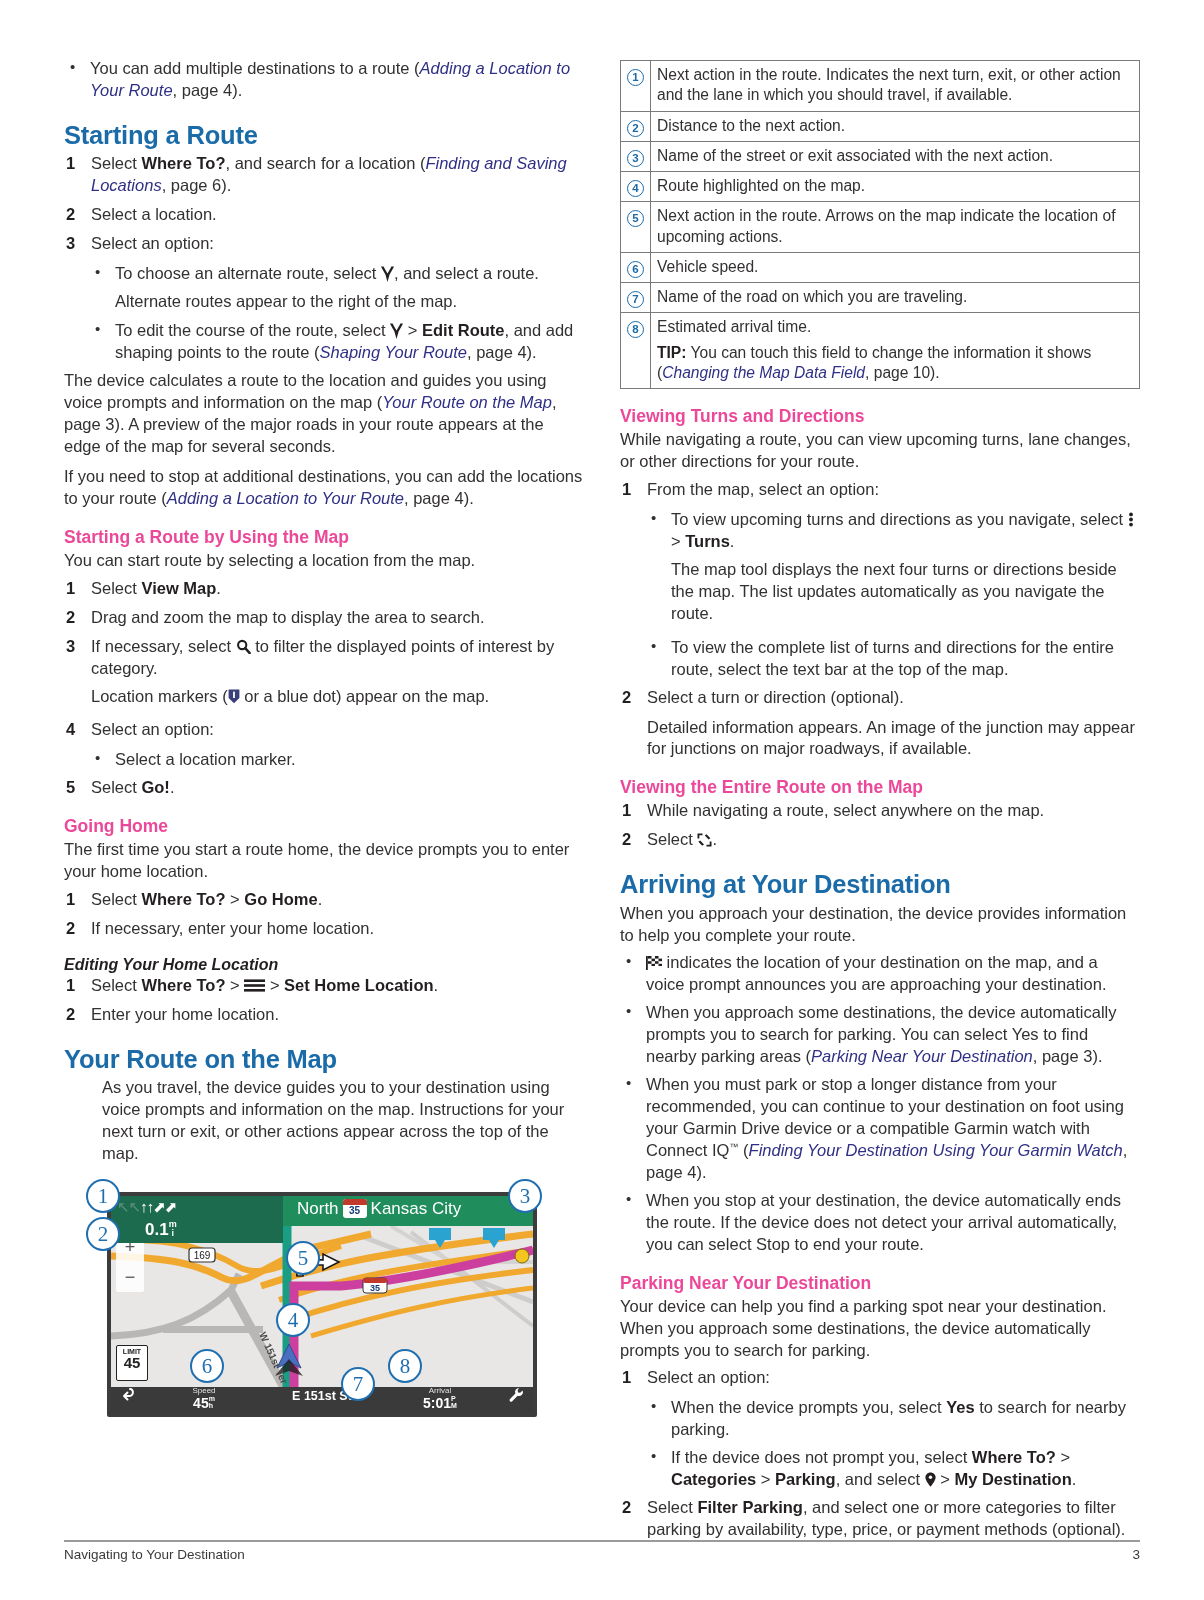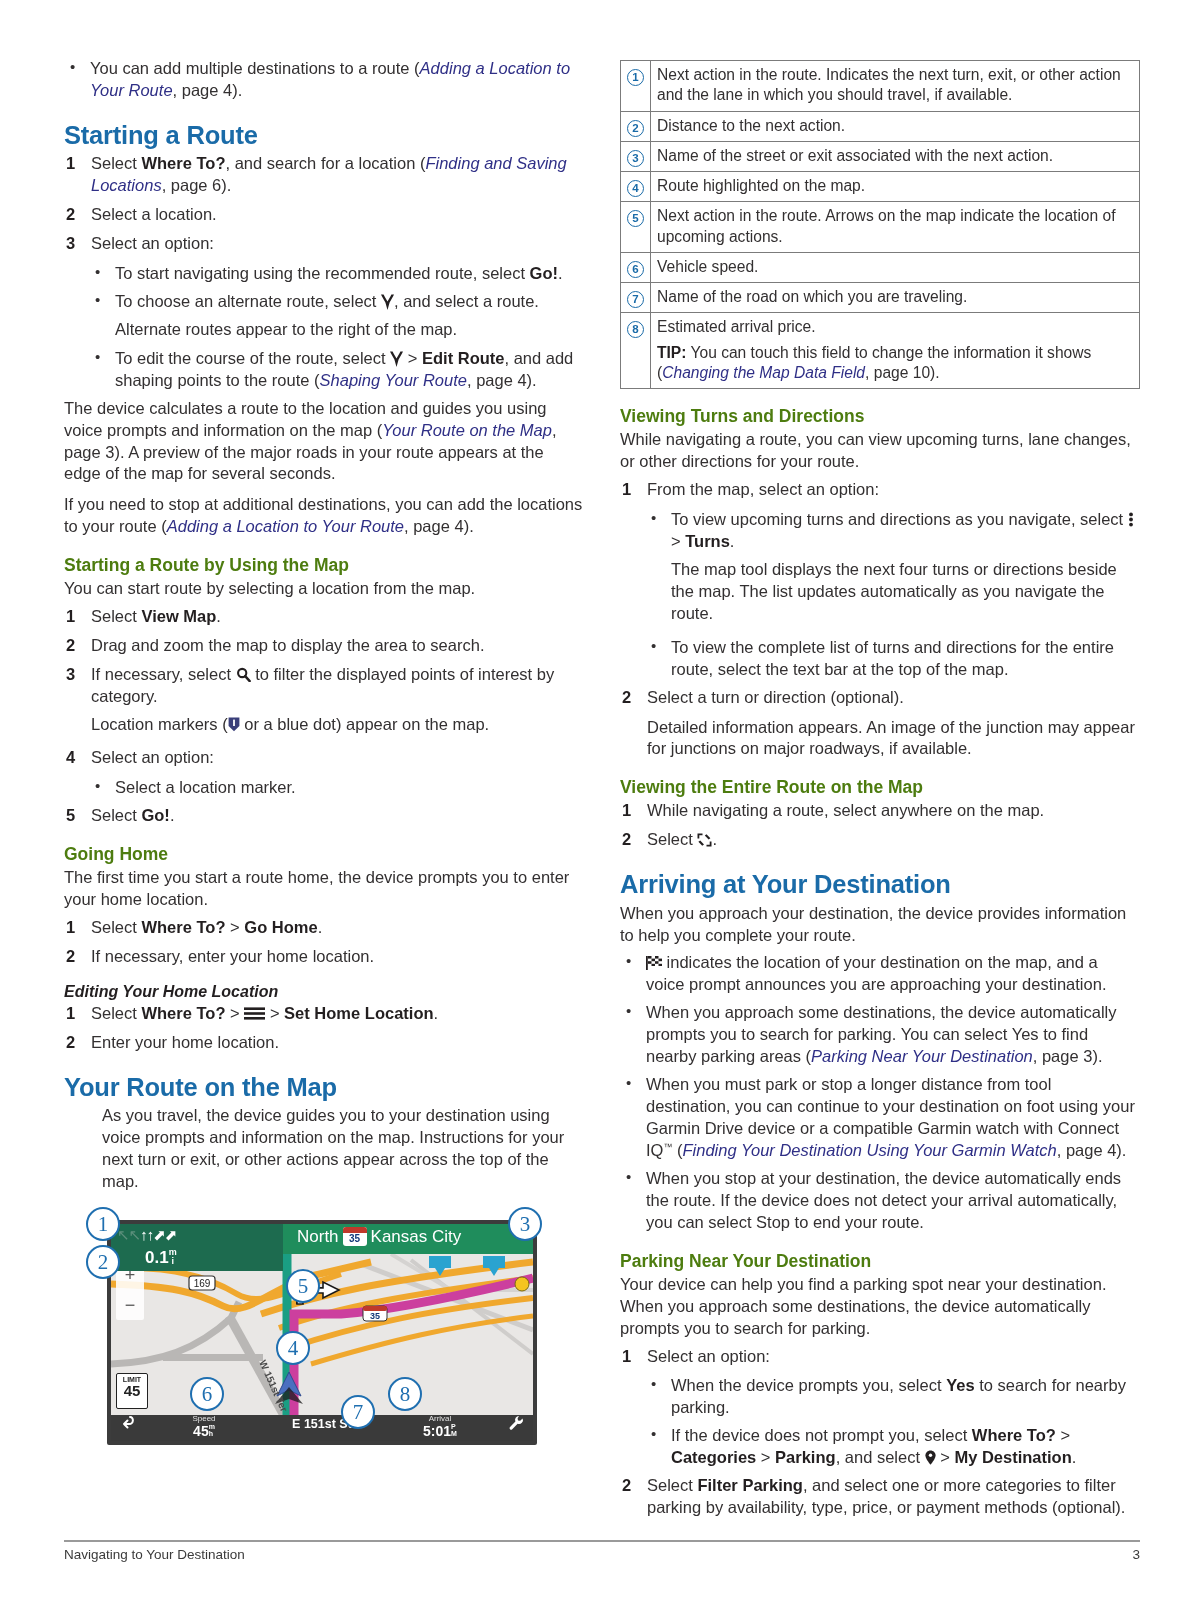--- a/index.html
+++ b/index.html
@@ -27,21 +27,21 @@
   
   h1.blue {
     color:#1a6ba8;
     font-size:25.5px;
     font-weight:bold;
     margin:19px 0 3px 0;
     line-height:1.15;
     letter-spacing:-0.2px;
   }
   h2.black {
-    color:#4d7c0f;
+    color:#ec4899;
     font-size:17.5px;
     font-weight:bold;
     margin:17px 0 2px 0;
     line-height:1.2;
   }
   h3.italic {
     color:#231f20;
     font-size:16px;
     font-weight:bold;
     font-style:italic;
@@ -256,21 +256,20 @@
 
       <h1 class="blue">Starting a Route</h1>
 
       <ol class="steps">
         <li><span>Select </span><b class="ui">Where To?</b><span>, and search for a location (</span><span class="lnk">Finding and Saving Locations</span><span>, page 6).</span></li>
         <li>Select a location.</li>
         <li style="margin-bottom:2px;">Select an option:</li>
       </ol>
 
       <ul class="bul indent">
-        <li><span>To start navigating using the recommended route, select </span><b class="ui">Go!</b><span>.</span></li>
         <li style="margin-bottom:2px;"><span>To choose an alternate route, select </span><svg class="ic ic-fork" viewBox="0 0 13 16">
               <path d="M6.5 16 L4.4 8.5 L1 2.5 L0 0.6 L2.6 0.6 L3.6 2.6 L6.5 7.4 L9.4 2.6 L10.4 0.6 L13 0.6 L12 2.5 L8.6 8.5 L6.5 16 Z" fill="#231f20"></path>
             </svg><span>, and select a route.</span>
           <div class="subpara" style="margin-top:6px;">Alternate routes appear to the right of the map.</div>
         </li>
         <li><span>To edit the course of the route, select </span><svg class="ic ic-fork" viewBox="0 0 13 16">
               <path d="M6.5 16 L4.4 8.5 L1 2.5 L0 0.6 L2.6 0.6 L3.6 2.6 L6.5 7.4 L9.4 2.6 L10.4 0.6 L13 0.6 L12 2.5 L8.6 8.5 L6.5 16 Z" fill="#231f20"></path>
             </svg><span> &gt; </span><b class="ui">Edit Route</b><span>, and add shaping points to the route (</span><span class="lnk">Shaping Your Route</span><span>, page 4).</span></li>
       </ul>
 
@@ -464,21 +463,21 @@
               <td class="num"><span class="cnum">6</span></td>
               <td>Vehicle speed.</td>
             </tr>
           <tr>
               <td class="num"><span class="cnum">7</span></td>
               <td>Name of the road on which you are traveling.</td>
             </tr>
           <tr>
             <td class="num"><span class="cnum">8</span></td>
             <td>
-              <div>Estimated arrival price.</div>
+              <div>Estimated arrival time.</div>
               <div class="tipline"><b class="ui">TIP:</b><span> You can touch this field to change the information it shows (</span><span class="lnk">Changing the Map Data Field</span><span>, page 10).</span></div>
             </td>
           </tr>
         </tbody>
       </table>
 
       <h2 class="black">Viewing Turns and Directions</h2>
       <p class="body" style="margin-bottom:6px;">While navigating a route, you can view upcoming turns, lane changes, or other directions for your route.</p>
 
       <ol class="steps">
@@ -521,21 +520,21 @@
                 <rect x="9" y="0" width="3.5" height="2.6" fill="#231f20"></rect>
                 <rect x="5.5" y="2.6" width="3.5" height="2.6" fill="#231f20"></rect>
                 <rect x="12.5" y="2.6" width="3.5" height="2.6" fill="#231f20"></rect>
                 <rect x="2" y="5.2" width="3.5" height="2.6" fill="#231f20"></rect>
                 <rect x="9" y="5.2" width="3.5" height="2.6" fill="#231f20"></rect>
                 <rect x="5.5" y="7.8" width="3.5" height="2.2" fill="#231f20"></rect>
                 <rect x="12.5" y="7.8" width="3.5" height="2.2" fill="#231f20"></rect>
               </g>
             </svg><span> indicates the location of your destination on the map, and a voice prompt announces you are approaching your destination.</span></li>
         <li><span>When you approach some destinations, the device automatically prompts you to search for parking. You can select Yes to find nearby parking areas (</span><span class="lnk">Parking Near Your Destination</span><span>, page 3).</span></li>
-        <li><span>When you must park or stop a longer distance from tool destination, you can continue to your destination on foot using your Garmin Drive device or a compatible Garmin watch with Connect IQ</span><sup style="font-size:9px;">™</sup><span> (</span><span class="lnk">Finding Your Destination Using Your Garmin Watch</span><span>, page 4).</span></li>
+        <li><span>When you must park or stop a longer distance from your recommended, you can continue to your destination on foot using your Garmin Drive device or a compatible Garmin watch with Connect IQ</span><sup style="font-size:9px;">™</sup><span> (</span><span class="lnk">Finding Your Destination Using Your Garmin Watch</span><span>, page 4).</span></li>
         <li>When you stop at your destination, the device automatically ends the route. If the device does not detect your arrival automatically, you can select Stop to end your route.</li>
       </ul>
 
       <h2 class="black">Parking Near Your Destination</h2>
       <p class="body" style="margin-bottom:6px;">Your device can help you find a parking spot near your destination. When you approach some destinations, the device automatically prompts you to search for parking.</p>
 
       <ol class="steps">
         <li style="margin-bottom:2px;">Select an option:</li>
       </ol>
       <ul class="bul indent">

